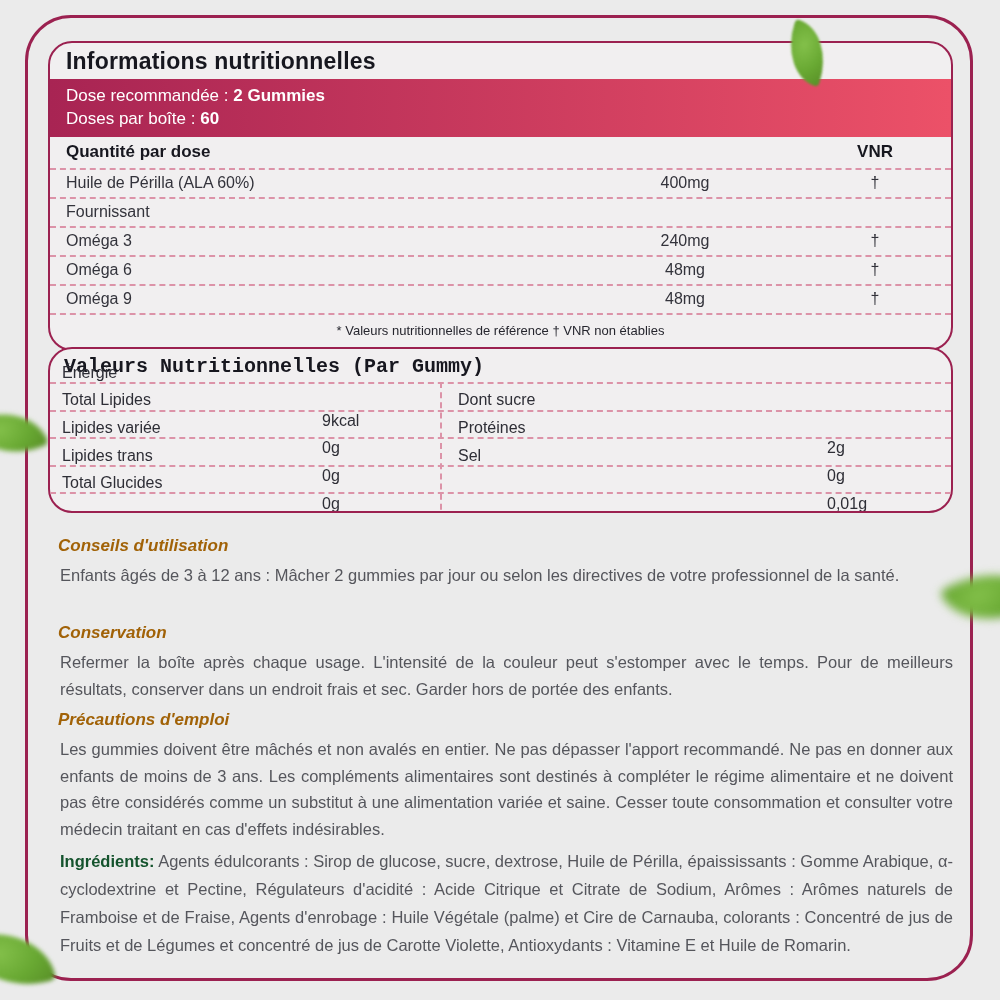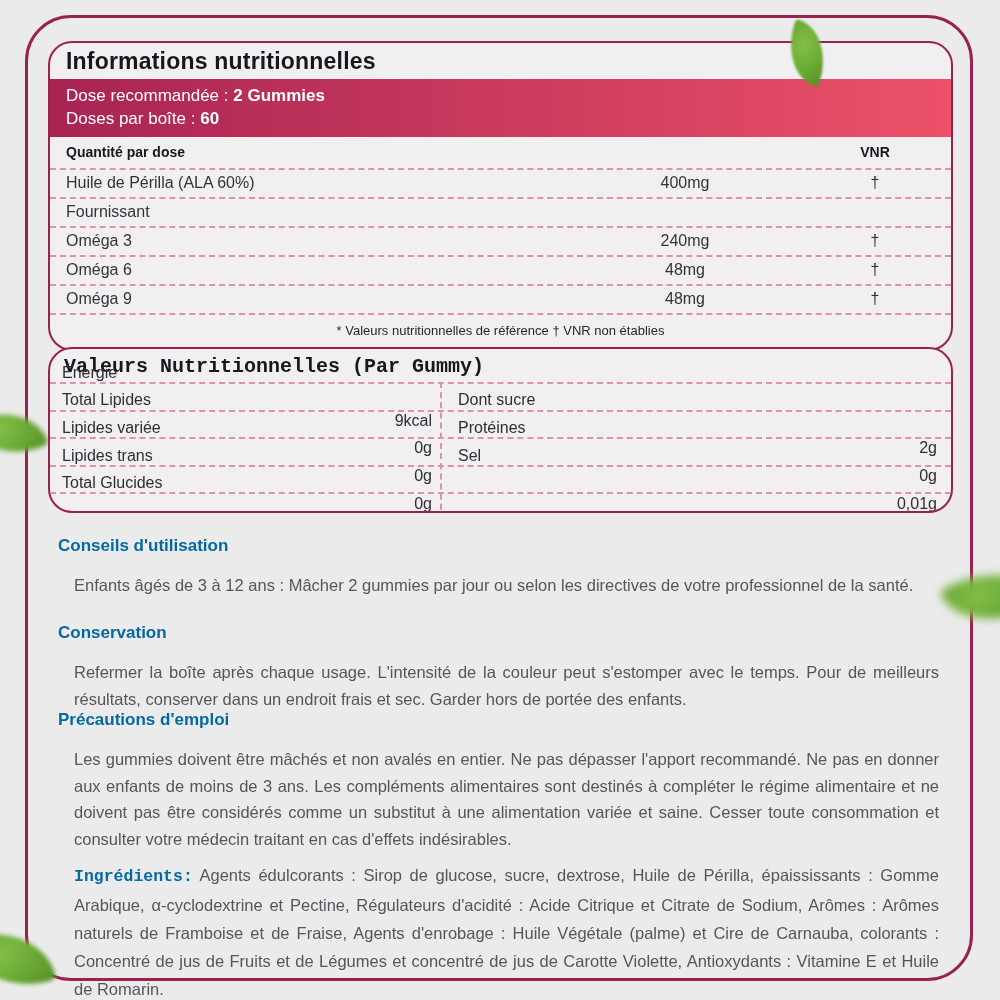--- a/index.html
+++ b/index.html
@@ -41,21 +41,21 @@
   .band{
     background:linear-gradient(90deg,#a82453 0%,#ec5168 100%);
     color:#ffffff;padding:5px 16px 6px;font-size:17px;line-height:1.38;
   }
   .band b{font-weight:bold;}
   .trow{
     display:flex;align-items:center;min-height:29px;
     padding:0 16px;font-size:16px;color:#33333b;box-sizing:border-box;
   }
   .trow + .trow{border-top:2px dashed #dc93a8;align-items:center;}
-  .trow.header{font-size:14px;font-weight:bold;color:#17171f;min-height:31px;gap:8px;}
+  .trow.header{font-size:17px;font-weight:bold;color:#17171f;min-height:31px;gap:8px;}
   .cell-name{flex:1;}
   .cell-amount{width:260px;text-align:center;}
   .cell-vnr{width:120px;text-align:center;}
   .footnote{
     border-top:2px dashed #dc93a8;text-align:center;
     font-size:13px;padding:8px 0 6px;color:#26262e;
   }
 
   
   .panel2{top:347px;height:166px;}
@@ -65,35 +65,35 @@
     position:absolute;left:390px;top:0;bottom:0;
     border-left:2px dashed #dc93a8;z-index:1;
   }
   .p2-row{
     display:flex;align-items:center;height:25.6px;
     border-top:2px dashed #dc93a8;font-size:16px;color:#2e2e36;
   }
   .lgroup{width:382px;display:flex;padding-left:12px;box-sizing:border-box;}
   .rgroup{flex:1;display:flex;padding-left:26px;padding-right:14px;box-sizing:border-box;}
   .cell-n{flex:1;}
-  .cell-v{width:110px;text-align:right;margin-top:48px;}
+  .cell-v{width:110px;margin-top:48px;}
 
   
   .section{position:absolute;left:58px;width:897px;z-index:4;}
-  .sec-heading{font-size:17px;font-weight:bold;color:#0369a1;margin:0 0 6px 0;}
+  .sec-heading{font-size:17px;font-weight:bold;color:#a16207;margin:0 0 6px 0;font-style:italic;}
   .sec-body{
     font-size:16.5px;line-height:1.62;color:#55565c;
-    text-align:justify;margin:16px;
+    text-align:justify;margin:2px;
   }
   .sec-conseils{top:536px;}
   .sec-conservation{top:623px;}
   .sec-precautions{top:710px;}
   .sec-ingredients{top:845px;}
   .sec-ingredients .sec-body{line-height:1.7;}
-  .ing-label{font-weight:bold;color:#0369a1;font-family:Liberation Mono, monospace;}
+  .ing-label{font-weight:bold;color:#14532d;}
 </style>
 </head>
 <body>
 
 <div class="frame"></div>
 
 <div class="leaf leaf-left"></div>
 <div class="leaf leaf-top-right"></div>
 <div class="leaf leaf-right"></div>
 <div class="leaf leaf-bottom-left"></div>

